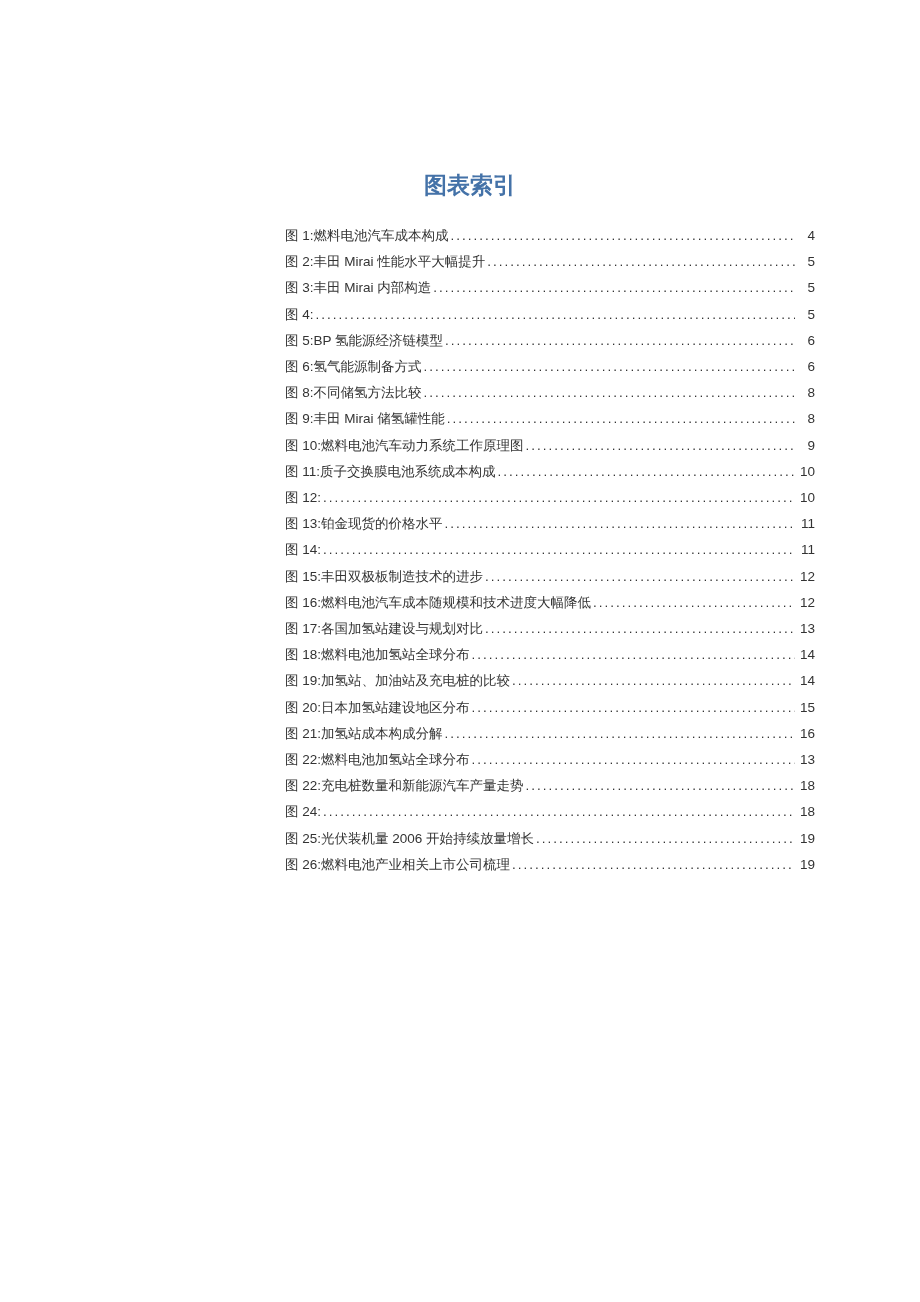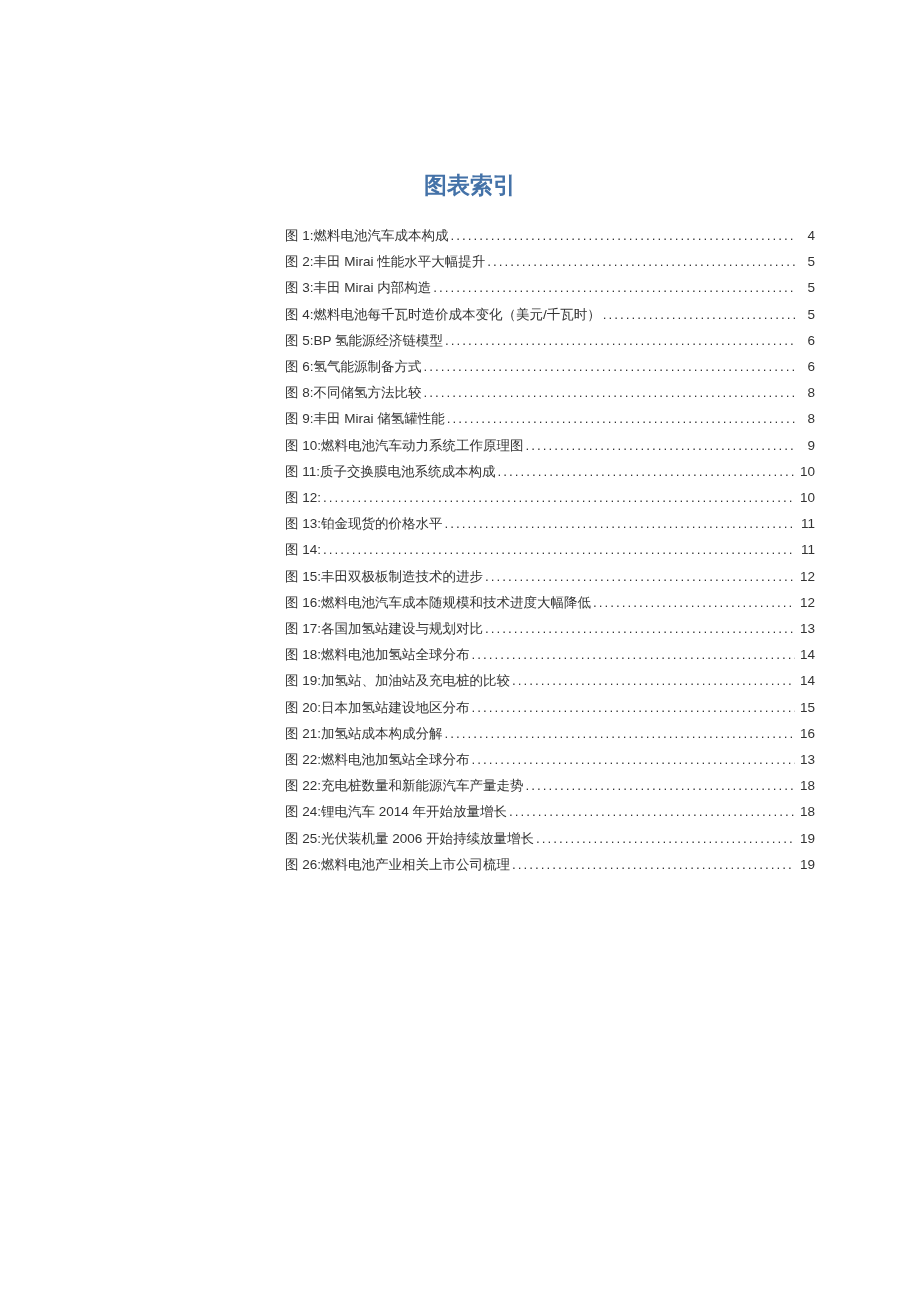--- a/index.html
+++ b/index.html
@@ -78,21 +78,20 @@
         <span class="row-page">5</span>
       </li>
       <li class="index-row">
         <span class="row-label">图 3:</span>
         <span class="row-title">丰田 Mirai 内部构造</span>
         <span class="row-dots"></span>
         <span class="row-page">5</span>
       </li>
       <li class="index-row">
         <span class="row-label">图 4:</span>
-        <span class="row-title">燃料电池每千瓦时造价成本变化（美元/千瓦时）</span>
         <span class="row-dots"></span>
         <span class="row-page">5</span>
       </li>
       <li class="index-row">
         <span class="row-label">图 5:</span>
         <span class="row-title">BP 氢能源经济链模型</span>
         <span class="row-dots"></span>
         <span class="row-page">6</span>
       </li>
       <li class="index-row">
@@ -190,21 +189,20 @@
         <span class="row-page">13</span>
       </li>
       <li class="index-row">
         <span class="row-label">图 22:</span>
         <span class="row-title">充电桩数量和新能源汽车产量走势</span>
         <span class="row-dots"></span>
         <span class="row-page">18</span>
       </li>
       <li class="index-row">
         <span class="row-label">图 24:</span>
-        <span class="row-title">锂电汽车 2014 年开始放量增长</span>
         <span class="row-dots"></span>
         <span class="row-page">18</span>
       </li>
       <li class="index-row">
         <span class="row-label">图 25:</span>
         <span class="row-title">光伏装机量 2006 开始持续放量增长</span>
         <span class="row-dots"></span>
         <span class="row-page">19</span>
       </li>
       <li class="index-row">

